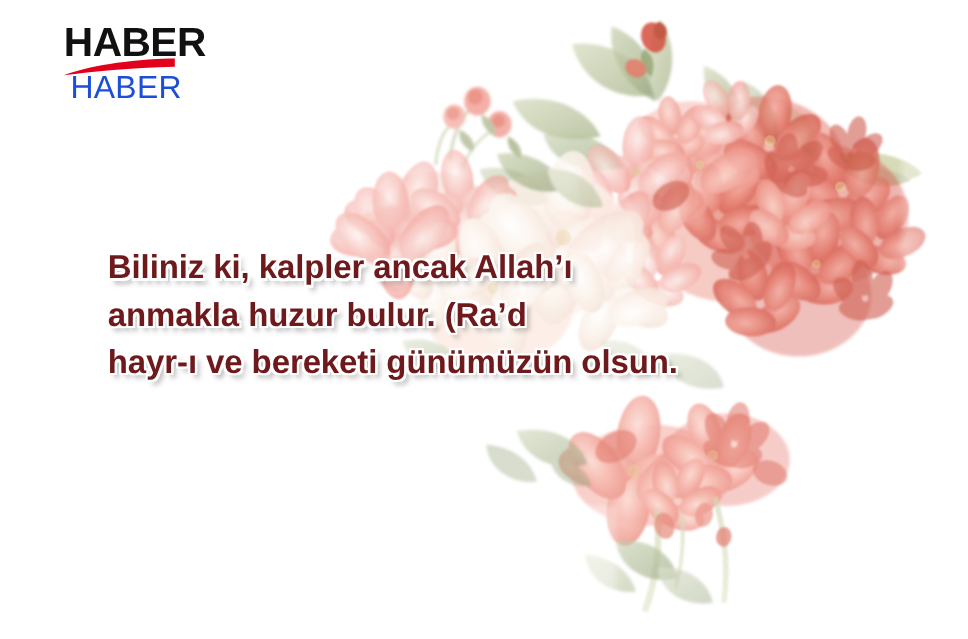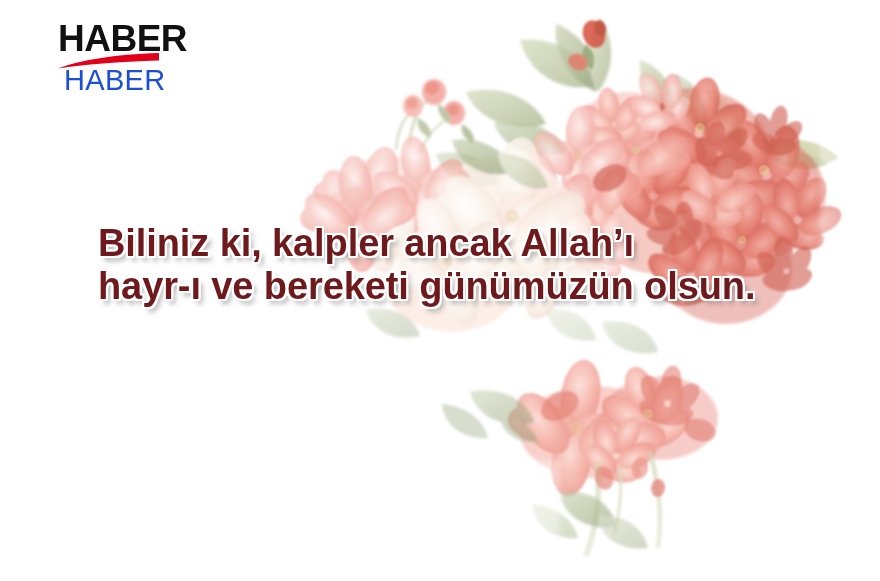--- a/index.html
+++ b/index.html
@@ -63,21 +63,21 @@
   }
 
   
   #quote {
     position: absolute;
     left: 98px;
     top: 222px;
     width: 710px;
   }
   #quote .line {
-    font-size: 38px;
+    font-size: 30px;
     font-weight: bold;
     line-height: 43px;
     color: #6e1a1c;
     letter-spacing: -0.1px;
     white-space: nowrap;
     text-shadow:
       -2px -2px 0 #ffffff,
        2px -2px 0 #ffffff,
       -2px  2px 0 #ffffff,
        2px  2px 0 #ffffff,
@@ -346,16 +346,17 @@
     <div class="swoosh">
       <svg viewBox="0 0 101 16" xmlns="http://www.w3.org/2000/svg">
         <path d="M0 15.4 C 22 7.2, 56 1.4, 101 0 L 101 7.6 C 60 8.8, 26 11.8, 0 15.4 Z" fill="#e2001a"></path>
       </svg>
     </div>
     <div class="haber">HABER</div>
   </div>
 
   <div id="quote">
     <div class="line">Biliniz ki, kalpler ancak Allah’ı</div>
+    <div class="line">anmakla huzur bulur. (Ra’d</div>
     <div class="line">hayr-ı ve bereketi günümüzün olsun.</div>
   </div>
 
 </div>
 
 </body></html>

